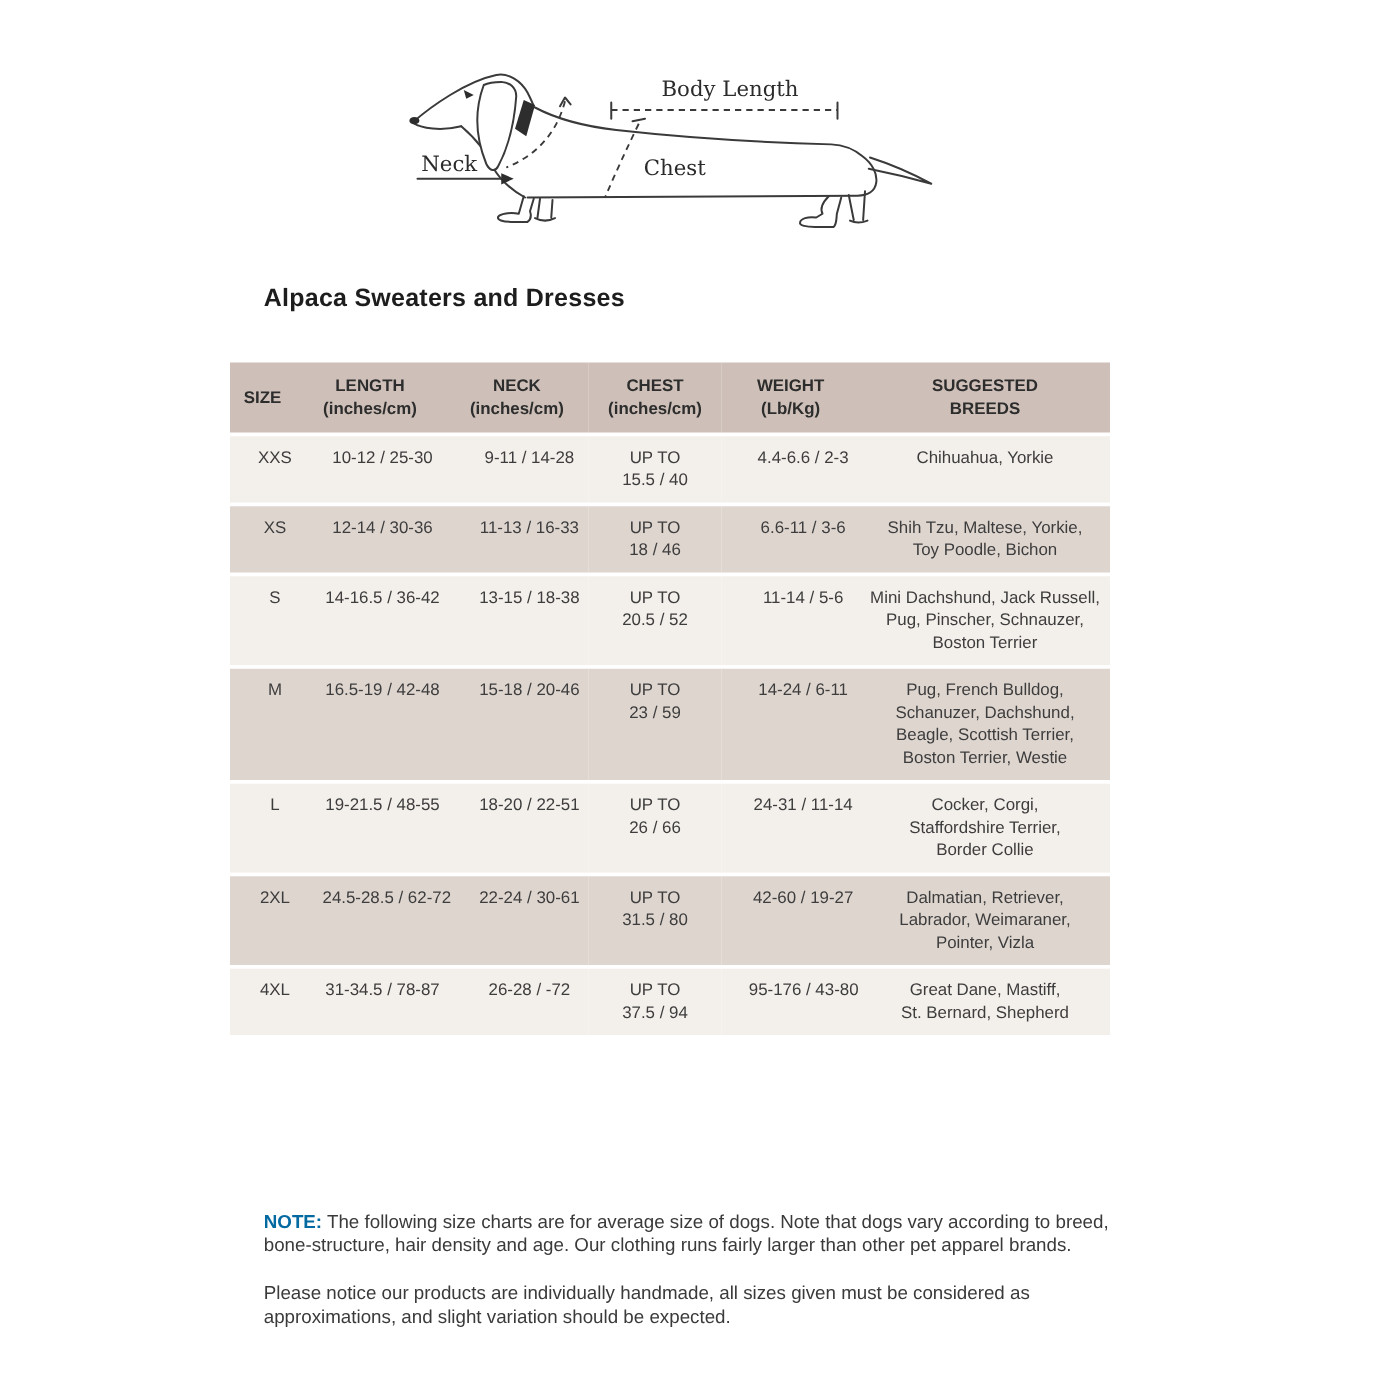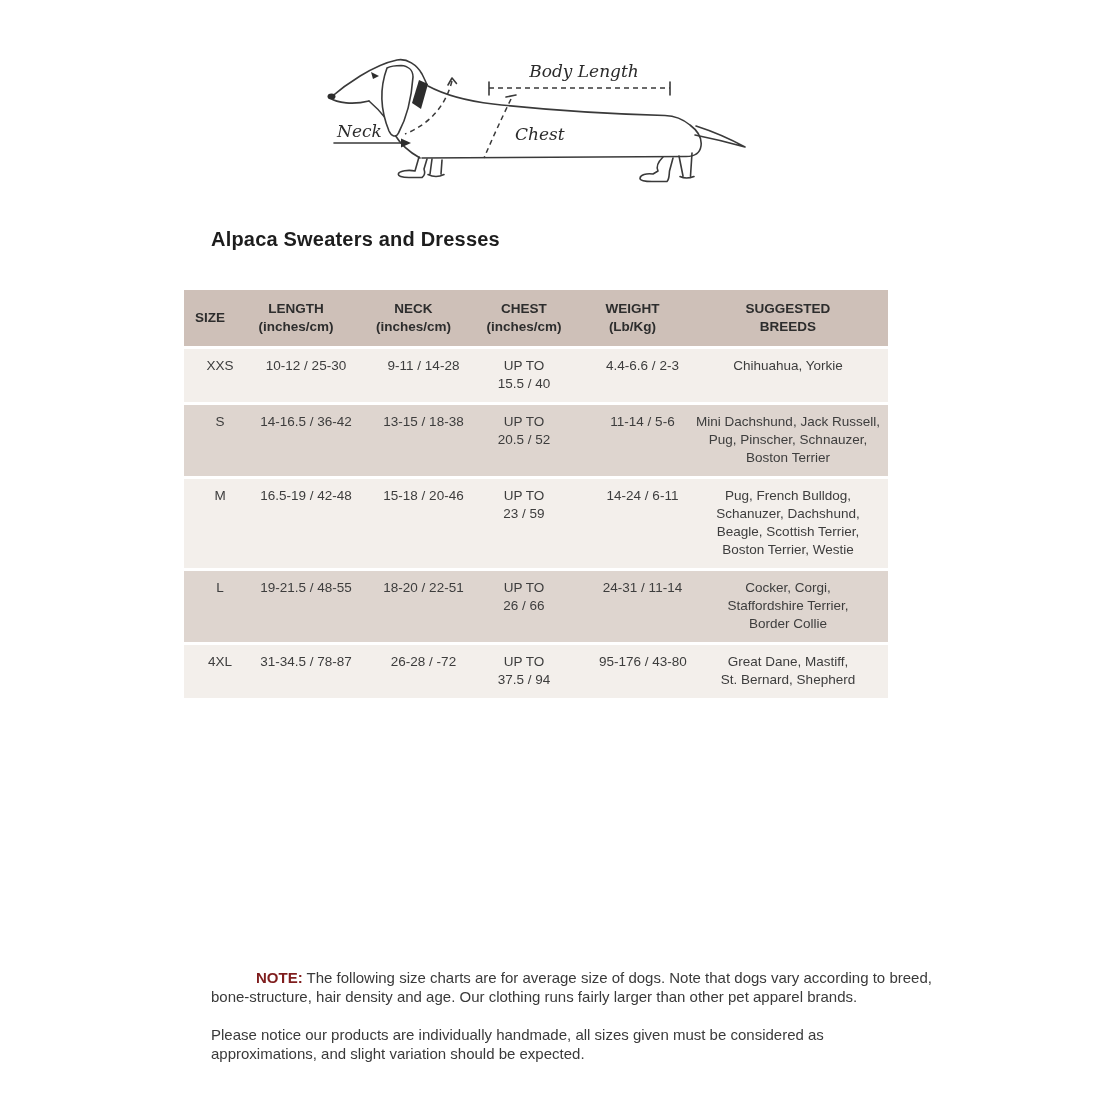--- a/index.html
+++ b/index.html
@@ -3,21 +3,21 @@
 <meta charset="utf-8">
 <style>
   html,body { margin:0; padding:0; }
   body {
     width:1100px; height:1100px; background:#ffffff; position:relative;
     font-family:"Liberation Sans", sans-serif; color:#3d3d3d;
     overflow:hidden;
   }
 
   
-  .dog-figure { position:absolute; left:325px; top:45px; width:430px; height:160px;font-style:italic; }
+  .dog-figure { position:absolute; left:325px; top:45px; width:430px; height:160px; }
   .dog-figure svg { display:block; }
   .lineart { stroke:#3a3a3a; stroke-width:1.6; fill:none; stroke-linecap:round; stroke-linejoin:round; }
   .lineart-fill { fill:#2d2d2d; stroke:none; }
   .dashed { stroke:#3a3a3a; stroke-width:1.5; fill:none; stroke-dasharray:5 4; stroke-linecap:butt; }
   .measure-label { font-family:"DejaVu Serif", serif; font-size:17px; fill:#2b2b2b; }
 
   
   .page-title {
     position:absolute; left:211px; top:228px;
     font-size:20px; font-weight:700; color:#1d1d1d; letter-spacing:0.2px;
@@ -39,21 +39,21 @@
   }
   .size-table tbody tr:nth-child(odd) td  { background:#f3efeb; }
   .size-table tbody tr:nth-child(even) td { background:#ded5cf; }
   td.nowrap { white-space:nowrap;padding-left:22px; }
   td.multiline { white-space:pre-line; }
 
   
   .notes { position:absolute; left:211px; top:968px; width:760px; font-size:15px; color:#3a3a3a; }
   .notes p { margin:0; line-height:19px; white-space:pre-line; }
   .notes p + p { margin-top:19px; }
-  .notes .note-label { font-weight:700; color:#7f1d1d;margin-left:45px; }
+  .notes .note-label { font-weight:700; color:#0369a1; }
 </style>
 </head>
 <body>
 
 <div class="dog-figure">
   <svg width="430" height="160" viewBox="0 0 430 160" xmlns="http://www.w3.org/2000/svg">
 
     <path class="lineart" d="M 5,53 C 20,40 48,20 72,15 C 82,13 92,20 97,29 C 99,33 101,37 102,40"></path>
     <path class="lineart" d="M 103,41 C 118,49 142,56 168,59 C 235,66.5 305,69.5 340,70.5 C 352,71 359,75 365,80 C 373,86 377,94 376,101 C 375,108 369,111.5 361,111.5 L 97,113"></path>
     <path class="lineart" d="M 5,53 C 12,58 28,60 44,56"></path>
@@ -121,20 +121,30 @@
     <tr>
       <td class="nowrap">XXS</td>
       <td class="nowrap">10-12 / 25-30</td>
       <td class="nowrap">9-11 / 14-28</td>
       <td class="multiline">UP TO
 15.5 / 40</td>
       <td class="nowrap">4.4-6.6 / 2-3</td>
       <td class="multiline">Chihuahua, Yorkie</td>
     </tr>
     <tr>
+      <td class="nowrap">XS</td>
+      <td class="nowrap">12-14 / 30-36</td>
+      <td class="nowrap">11-13 / 16-33</td>
+      <td class="multiline">UP TO
+18 / 46</td>
+      <td class="nowrap">6.6-11 / 3-6</td>
+      <td class="multiline">Shih Tzu, Maltese, Yorkie,
+Toy Poodle, Bichon</td>
+    </tr>
+    <tr>
       <td class="nowrap">S</td>
       <td class="nowrap">14-16.5 / 36-42</td>
       <td class="nowrap">13-15 / 18-38</td>
       <td class="multiline">UP TO
 20.5 / 52</td>
       <td class="nowrap">11-14 / 5-6</td>
       <td class="multiline">Mini Dachshund, Jack Russell,
 Pug, Pinscher, Schnauzer,
 Boston Terrier</td>
     </tr>
@@ -155,20 +165,31 @@
       <td class="nowrap">19-21.5 / 48-55</td>
       <td class="nowrap">18-20 / 22-51</td>
       <td class="multiline">UP TO
 26 / 66</td>
       <td class="nowrap">24-31 / 11-14</td>
       <td class="multiline">Cocker, Corgi,
 Staffordshire Terrier,
 Border Collie</td>
     </tr>
     <tr>
+      <td class="nowrap">2XL</td>
+      <td class="nowrap">24.5-28.5 / 62-72</td>
+      <td class="nowrap">22-24 / 30-61</td>
+      <td class="multiline">UP TO
+31.5 / 80</td>
+      <td class="nowrap">42-60 / 19-27</td>
+      <td class="multiline">Dalmatian, Retriever,
+Labrador, Weimaraner,
+Pointer, Vizla</td>
+    </tr>
+    <tr>
       <td class="nowrap">4XL</td>
       <td class="nowrap">31-34.5 / 78-87</td>
       <td class="nowrap">26-28 / -72</td>
       <td class="multiline">UP TO
 37.5 / 94</td>
       <td class="nowrap">95-176 / 43-80</td>
       <td class="multiline">Great Dane, Mastiff,
 St. Bernard, Shepherd</td>
     </tr>
   </tbody>

